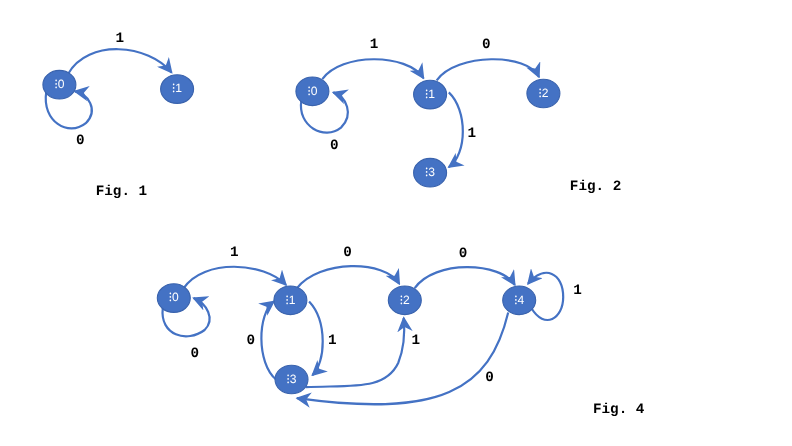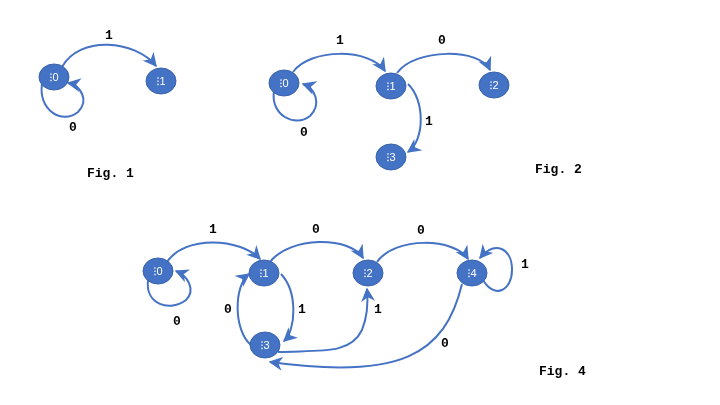--- a/index.html
+++ b/index.html
@@ -83,14 +83,14 @@
     <text class="edge-label" x="302" y="309">1</text>
     <text class="edge-label" x="228" y="309">0</text>
     <text class="edge-label" x="378" y="309">1</text>
     <text class="edge-label" x="421" y="230">0</text>
     <text class="edge-label" x="525" y="264">1</text>
     <text class="edge-label" x="445" y="343">0</text>
   </g>
 </svg>
 
 <div class="caption" style="left:87px; top:166px;">Fig. 1</div>
-<div class="caption" style="left:535px; top:162px;">Fig. 2</div>
+<div class="caption" style="left:518px; top:162px;">Fig. 2</div>
 <div class="caption" style="left:539px; top:364px;">Fig. 4</div>
 
 </body></html>

